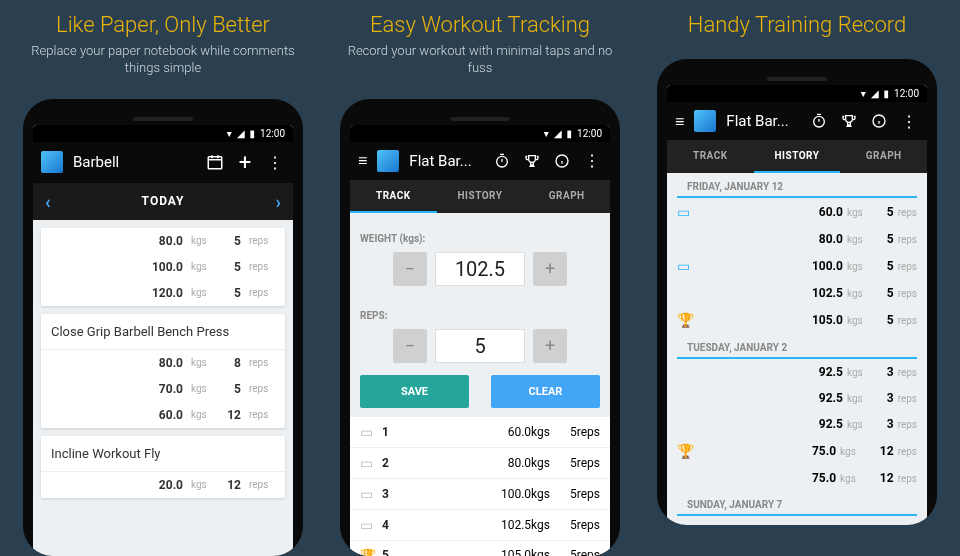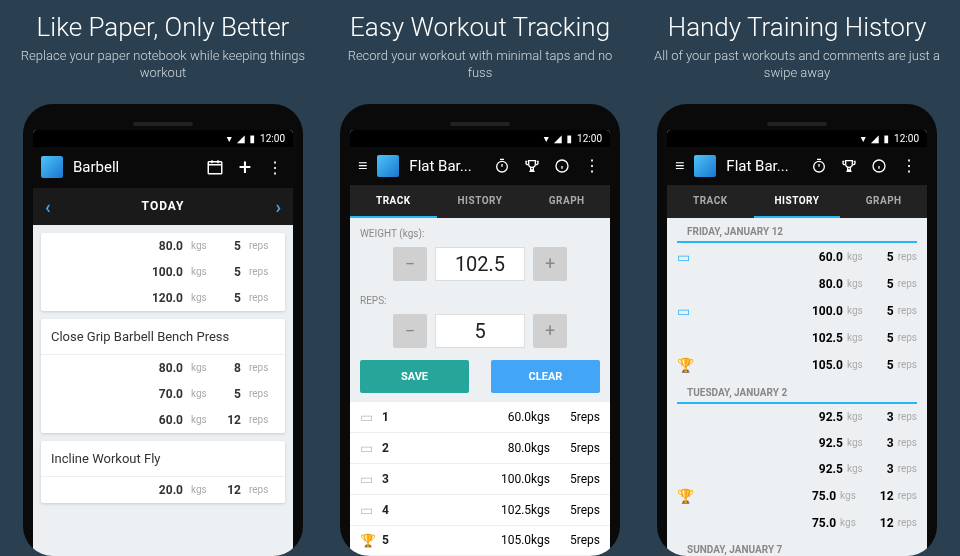--- a/index.html
+++ b/index.html
@@ -1,18 +1,18 @@
 <!DOCTYPE html>
 <html><head>
 <meta charset="utf-8">
 <style>
 *{margin:0;padding:0;box-sizing:border-box;font-family:-apple-system,Roboto,Arial,sans-serif}
 body{background:#2a3f4f;width:960px;height:556px;overflow:hidden;display:flex;justify-content:space-between;padding:0 10px}
 .col{width:306px;display:flex;flex-direction:column;align-items:center}
-.ht{font-size:26px;font-weight:300;color:#ffffff;margin-top:12px;text-align:center}
+.ht{font-size:22px;font-weight:300;color:#eab308;margin-top:12px;text-align:center}
 .hs{font-size:13px;font-weight:300;color:#d0d8de;margin-top:6px;text-align:center;line-height:1.3;padding:0 10px}
 .phone{width:280px;background:#0a0a0a;border-radius:30px;margin-top:22px;padding:10px 10px 0 10px;position:relative;overflow:hidden}
 .phone::before{content:'';position:absolute;top:18px;left:50%;transform:translateX(-50%);width:60px;height:4px;background:#222;border-radius:2px}
 .scr{background:#edf0f2;border-radius:4px 4px 0 0;overflow:hidden;margin-top:16px;height:440px}
 .sb{background:#000;color:#fff;display:flex;justify-content:flex-end;align-items:center;padding:3px 8px;font-size:10px;gap:5px}
 .ab{background:#0a0a0a;color:#fff;display:flex;align-items:center;padding:8px;gap:10px}
 .ab .ico{width:22px;height:22px;background:linear-gradient(135deg,#4fc3f7,#1976d2);border-radius:2px;display:flex;align-items:center;justify-content:center}
 .ab .title{font-size:15px;flex:1}
 .ab .act{width:20px;display:flex;justify-content:center;font-size:16px}
 .nav{background:#1a1a1a;color:#fff;display:flex;align-items:center;justify-content:space-between;padding:8px 12px}
@@ -21,21 +21,21 @@
 .tabs{background:#222;display:flex}
 .tab{flex:1;text-align:center;padding:10px 0;color:#aaa;font-size:10px;font-weight:bold;letter-spacing:.5px;border-bottom:2px solid transparent}
 .tab.active{color:#fff;border-bottom-color:#29b6f6}
 .card{background:#fff;margin:8px;border-radius:2px;box-shadow:0 1px 3px rgba(0,0,0,.15)}
 .ch{padding:10px;font-size:13px;color:#333;border-bottom:1px solid #eee}
 .srow{display:flex;justify-content:flex-end;padding:6px 10px;gap:8px;font-size:12px;align-items:center}
 .srow .w{font-weight:bold;color:#333;min-width:40px;text-align:right}
 .srow .wu{color:#aaa;font-size:10px;min-width:22px}
 .srow .r{font-weight:bold;color:#333;min-width:20px;text-align:right}
 .srow .ru{color:#aaa;font-size:10px;min-width:26px}
-.fl{padding:10px 10px 4px;font-size:10px;color:#888;font-weight:normal}
+.fl{padding:20px 10px 4px;font-size:10px;color:#888;font-weight:bold}
 .step{display:flex;justify-content:center;gap:8px;padding:4px 10px}
 .sbtn{width:34px;height:34px;background:#d0d0d0;display:flex;align-items:center;justify-content:center;font-size:18px;color:#888;border-radius:2px}
 .sval{width:90px;height:34px;background:#fff;display:flex;align-items:center;justify-content:center;font-size:20px;color:#222;border:1px solid #ddd}
 .btns{display:flex;gap:22px;padding:8px 10px}
 .btn{flex:1;padding:10px;text-align:center;font-size:11px;font-weight:bold;color:#fff;border-radius:2px}
 .btn.save{background:#26a69a}
 .btn.clear{background:#42a5f5}
 .lrow{display:flex;align-items:center;padding:7px 10px;font-size:12px;border-top:1px solid #eee;background:#fff}
 .lrow .ci{width:22px;color:#bbb;font-size:14px}
 .lrow .ti{width:22px;color:#29b6f6;font-size:13px}
@@ -44,21 +44,21 @@
 .dh{padding:8px 10px 4px;font-size:10px;color:#888;font-weight:bold;border-bottom:2px solid #29b6f6;margin:0 10px}
 .hrow{display:flex;align-items:center;padding:6px 10px;font-size:12px}
 .hrow .ic{width:30px;color:#29b6f6;font-size:14px}
 svg{display:block}
 </style>
 </head>
 <body>
 
 <div class="col">
   <div class="ht">Like Paper, Only Better</div>
-  <div class="hs">Replace your paper notebook while keeping things workout</div>
+  <div class="hs">Replace your paper notebook while comments things simple</div>
   <div class="phone">
     <div class="scr">
       <div class="sb">
         <span>▾</span>
         <span>◢</span>
         <span>▮</span>
         <span>12:00</span>
       </div>
       <div class="ab">
         <div class="ico"></div>
@@ -238,22 +238,21 @@
     <span style="width:20px"></span>
     <span class="r">5</span>
     <span class="ru">reps</span>
   </div>
         </div>
     </div>
   </div>
 </div>
 
 <div class="col">
-  <div class="ht">Handy Training History</div>
-  <div class="hs">All of your past workouts and comments are just a swipe away</div>
+  <div class="ht">Handy Training Record</div>
   <div class="phone">
     <div class="scr">
       <div class="sb">
         <span>▾</span>
         <span>◢</span>
         <span>▮</span>
         <span>12:00</span>
       </div>
       <div class="ab">
         <div style="color:#fff">≡</div>

